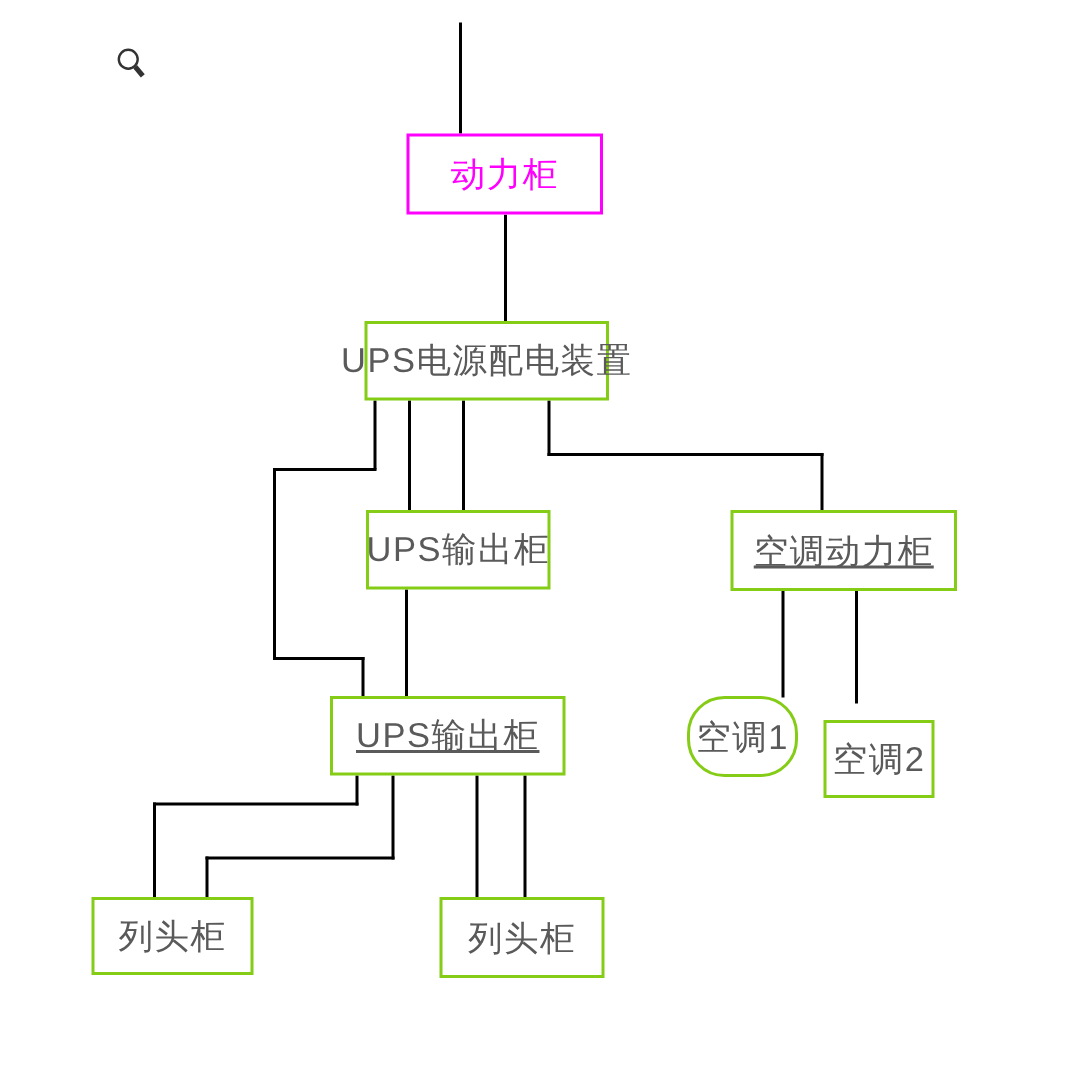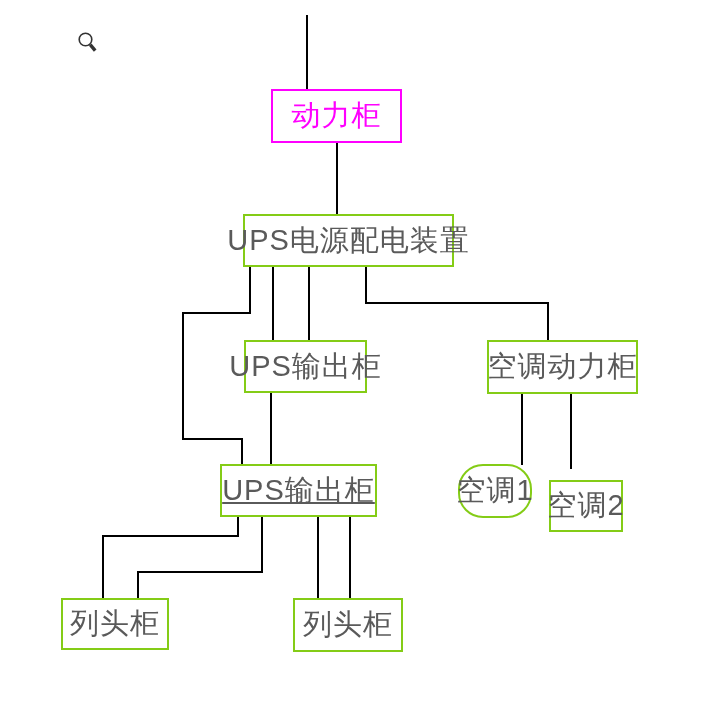--- a/index.html
+++ b/index.html
@@ -13,39 +13,39 @@
     position: relative;
     width: 723px; height: 724px;
     background: #ffffff;
   }
   .node {
     position: absolute;
     box-sizing: border-box;
     background: #ffffff;
     border: 2px solid #84cc16;
     color: #5a5a5a;
-    font-size: 29px;
+    font-size: 23px;
     display: flex;
     align-items: center;
     justify-content: center;
     white-space: nowrap;
     letter-spacing: 1px;
   }
   .node.accent {
     border-color: #ff00ff;
     color: #ff00ff;
   }
   .vl, .hl { position: absolute; background: #000000; }
   .vl { width: 2px; }
   .hl { height: 2px; }
   
   #n-power-cabinet      { left:271px; top:89px;  width:131px; height:54px; }
-  #n-ups-distribution   { left:243px; top:214px; width:211px; height:53px; }
+  #n-ups-distribution   { left:243px; top:214px; width:163px; height:53px; }
   #n-ups-power          { left:244px; top:340px; width:123px; height:53px; }
-  #n-ac-power-cabinet   { left:487px; top:340px; width:151px; height:54px; }
+  #n-ac-power-cabinet   { left:487px; top:340px; width:151px; height:54px;text-decoration:underline; }
   #n-ups-output         { left:220px; top:464px; width:157px; height:53px;text-decoration:underline; }
   #n-ac1                { left:458px; top:464px; width:74px;  height:54px;border-radius:25px; }
   #n-ac2                { left:549px; top:480px; width:74px;  height:52px; }
   #n-row-left           { left:61px;  top:598px; width:108px; height:52px; }
   #n-row-right          { left:293px; top:598px; width:110px; height:54px; }
   
   #l1  { left:306px; top:15px;  height:76px; }
   #l2  { left:336px; top:143px; height:72px; }
   #l3a { left:249px; top:266px; height:47px; }
   #l3b { left:182px; top:312px; width:69px;  }

